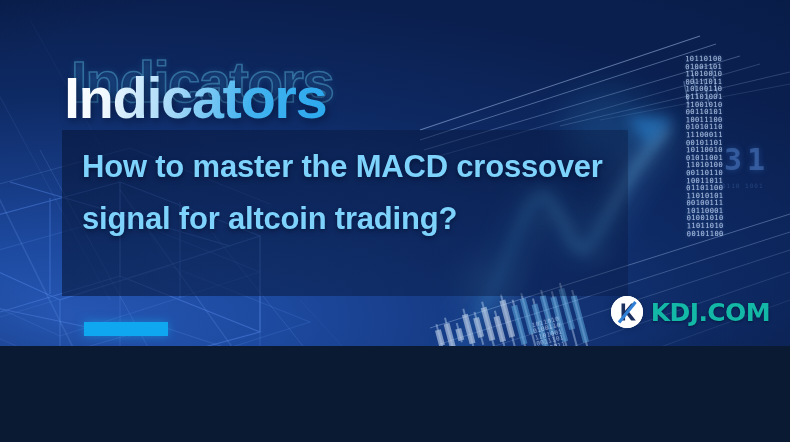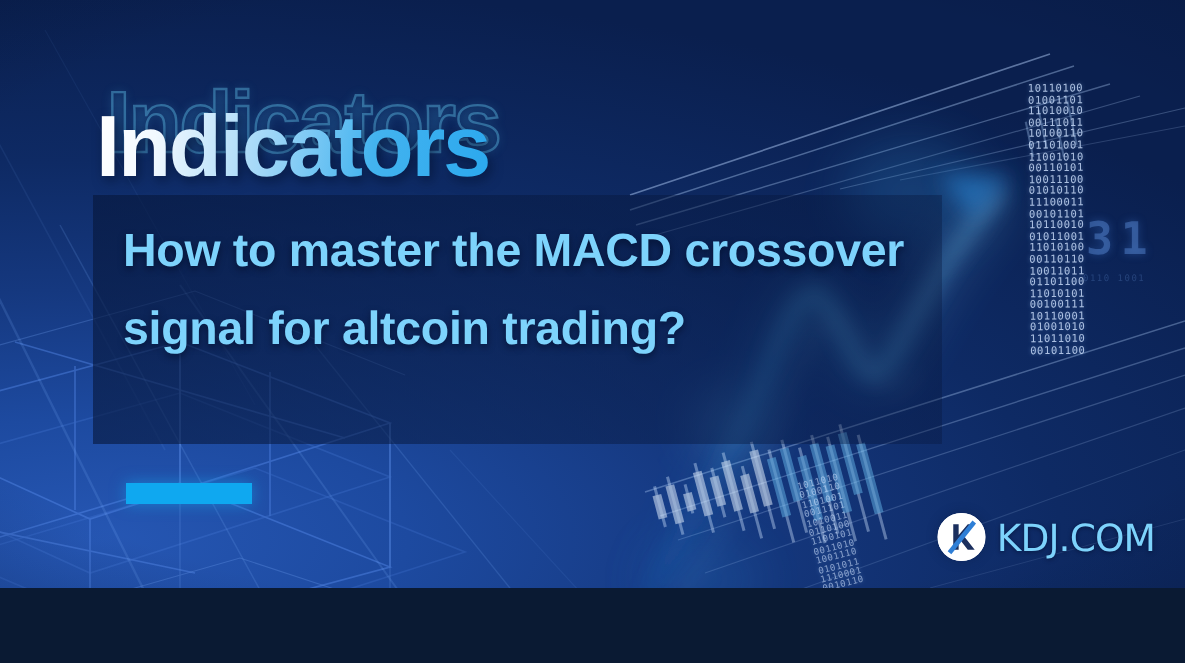--- a/index.html
+++ b/index.html
@@ -7,21 +7,21 @@
     padding: 0;
     background: #0a1a33;
   }
   body {
     font-family: "Liberation Sans", sans-serif;
   }
 
   #banner {
     position: relative;
     width: 790px;
-    height: 392px;
+    height: 346px;
     overflow: hidden;
     background: #123a7a;
   }
 
   
   .layer { position: absolute; inset: 0; pointer-events: none; }
 
   #bg-base {
     background:
       radial-gradient(120% 95% at 8% 92%, #2657b4 0%, #1d4aa0 22%, #15387f 45%, #0e2a64 68%, #0a1f4e 100%),
@@ -168,22 +168,22 @@
   #logo-mark {
     width: 32px; height: 32px;
     border-radius: 50%;
     background: #ffffff;
     position: relative;
     flex: none;
     box-shadow: 0 0 7px rgba(10,30,70,0.45);
   }
   #logo-text {
     font-size: 25px;
-    font-weight: normal;
-    color: #7dd3fc;
+    font-weight: bold;
+    color: #14b8a6;
     letter-spacing: -0.6px;
     font-family: "DejaVu Sans", sans-serif;
     text-shadow: 0 1px 3px rgba(2,12,40,0.6);
   }
 </style>
 </head>
 <body>
 
 <div id="banner">
 

